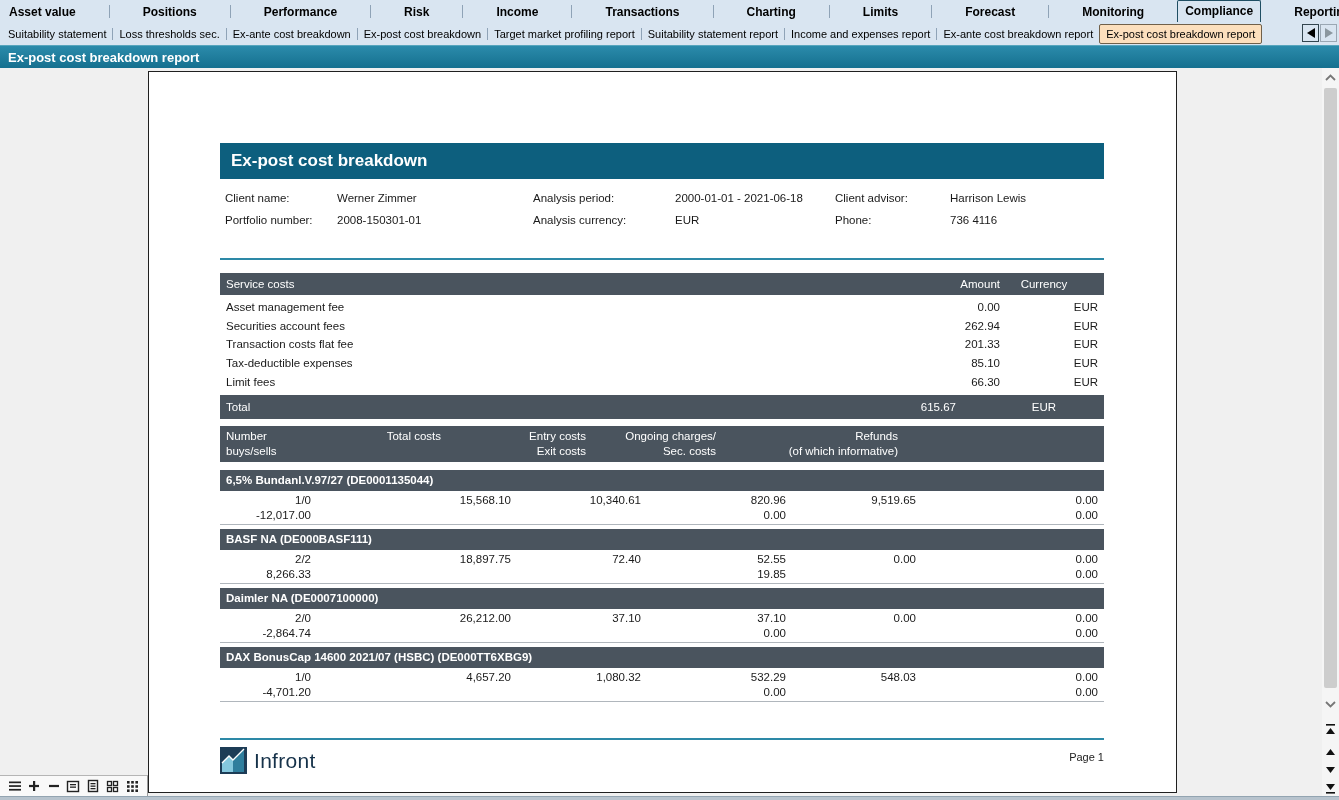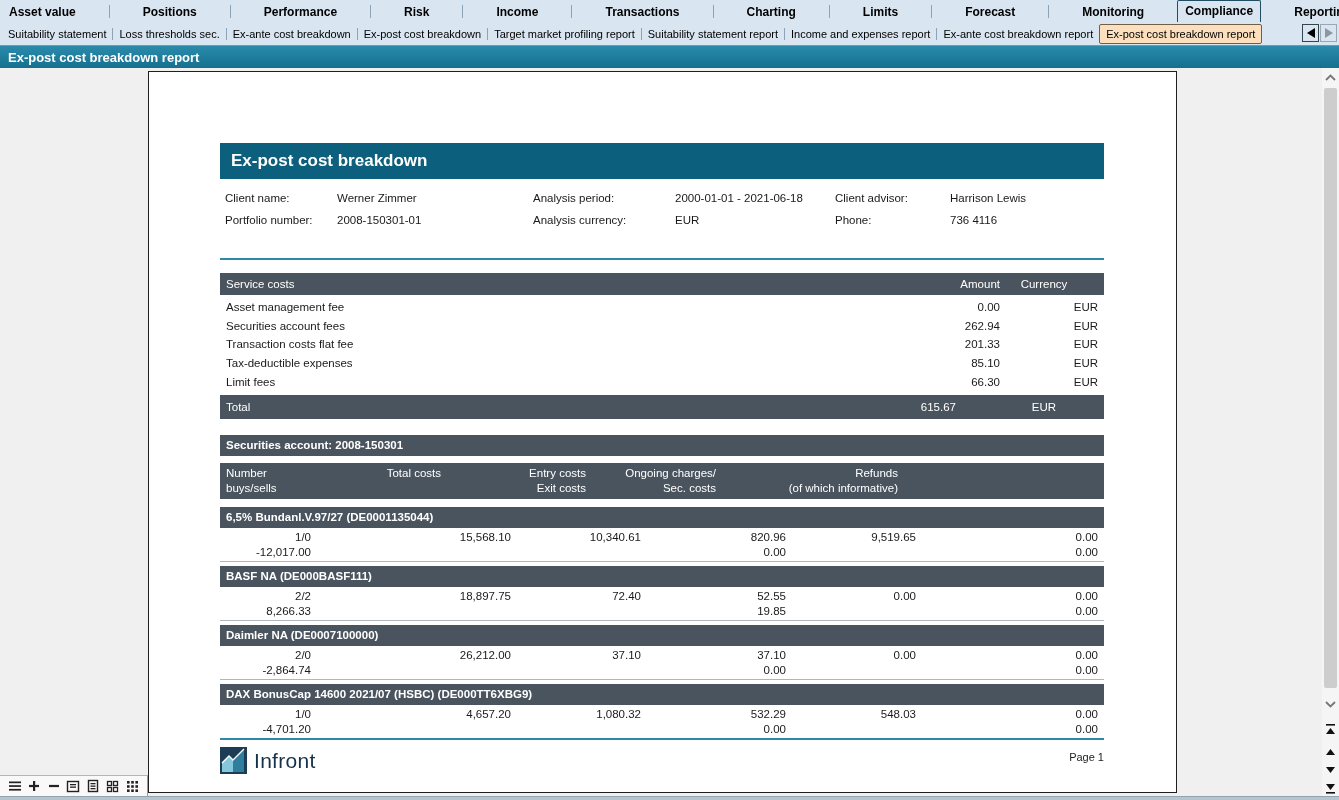--- a/index.html
+++ b/index.html
@@ -224,23 +224,20 @@
             <span class="svc-amt">66.30</span>
             <span class="svc-cur">EUR</span>
           </div>
         </div>
         <div class="band svc-total">
           <span class="svc-title">Total</span>
           <span class="svc-amt-h">615.67</span>
           <span class="svc-cur-h">EUR</span>
         </div>
 
-        <div class="band sa-band">
-          <span>Securities account: 2008-150301</span>
-        </div>
 
         <div class="band col-header">
           <div class="ch c1">
             <div class="l1">Number buys/sells</div>
             <div class="l2">Turnover</div>
           </div>
           <div class="ch c3">
             <div>Total costs</div>
             <div></div>
           </div>

